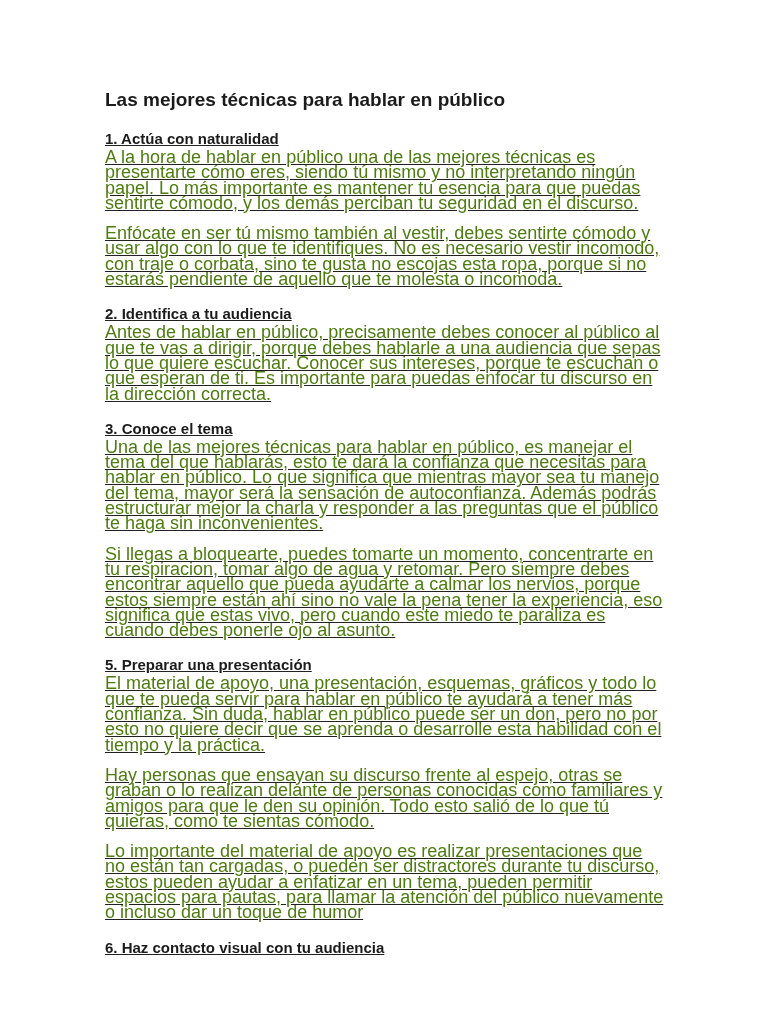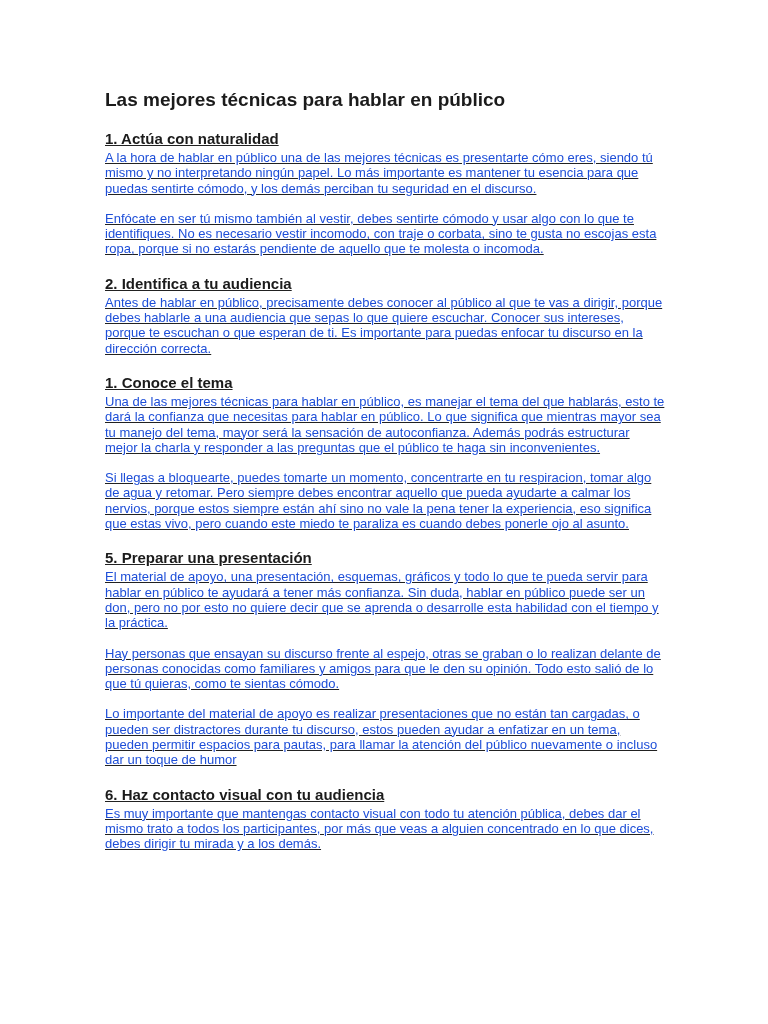--- a/index.html
+++ b/index.html
@@ -33,52 +33,51 @@
     text-decoration: underline;
   }
   h2.section-heading {
     font-size: 15px;
     line-height: 18px;
     font-weight: bold;
     margin: 18px 0 2px 0;
     color: #1b1b1b;
   }
   p.section-paragraph {
-    font-size: 13px;
+    font-size: 18px;
     line-height: 15.3px;
     margin: 0 0 15px 0;
-    color: #1d4ed8;
+    color: #4d7c0f;
   }
 </style>
 </head>
 <body>
 
 <div class="page">
   <h1 class="doc-title">Las mejores técnicas para hablar en público</h1>
   <div id="sections">
       <section class="doc-section">
         <h2 class="section-heading">1. Actúa con naturalidad</h2>
         <p class="section-paragraph">A la hora de hablar en público una de las mejores técnicas es presentarte cómo eres, siendo tú mismo y no interpretando ningún papel. Lo más importante es mantener tu esencia para que puedas sentirte cómodo, y los demás perciban tu seguridad en el discurso.</p>
         <p class="section-paragraph">Enfócate en ser tú mismo también al vestir, debes sentirte cómodo y usar algo con lo que te identifiques. No es necesario vestir incomodo, con traje o corbata, sino te gusta no escojas esta ropa, porque si no estarás pendiente de aquello que te molesta o incomoda.</p>
       </section>
       <section class="doc-section">
         <h2 class="section-heading">2. Identifica a tu audiencia</h2>
         <p class="section-paragraph">Antes de hablar en público, precisamente debes conocer al público al que te vas a dirigir, porque debes hablarle a una audiencia que sepas lo que quiere escuchar. Conocer sus intereses, porque te escuchan o que esperan de ti. Es importante para puedas enfocar tu discurso en la dirección correcta.</p>
       </section>
       <section class="doc-section">
-        <h2 class="section-heading">1. Conoce el tema</h2>
+        <h2 class="section-heading">3. Conoce el tema</h2>
         <p class="section-paragraph">Una de las mejores técnicas para hablar en público, es manejar el tema del que hablarás, esto te dará la confianza que necesitas para hablar en público. Lo que significa que mientras mayor sea tu manejo del tema, mayor será la sensación de autoconfianza. Además podrás estructurar mejor la charla y responder a las preguntas que el público te haga sin inconvenientes.</p>
       </section>
       <section class="doc-section">
         <p class="section-paragraph">Si llegas a bloquearte, puedes tomarte un momento, concentrarte en tu respiracion, tomar algo de agua y retomar. Pero siempre debes encontrar aquello que pueda ayudarte a calmar los nervios, porque estos siempre están ahí sino no vale la pena tener la experiencia, eso significa que estas vivo, pero cuando este miedo te paraliza es cuando debes ponerle ojo al asunto.</p>
       </section>
       <section class="doc-section">
         <h2 class="section-heading">5. Preparar una presentación</h2>
         <p class="section-paragraph">El material de apoyo, una presentación, esquemas, gráficos y todo lo que te pueda servir para hablar en público te ayudará a tener más confianza. Sin duda, hablar en público puede ser un don, pero no por esto no quiere decir que se aprenda o desarrolle esta habilidad con el tiempo y la práctica.</p>
         <p class="section-paragraph">Hay personas que ensayan su discurso frente al espejo, otras se graban o lo realizan delante de personas conocidas como familiares y amigos para que le den su opinión. Todo esto salió de lo que tú quieras, como te sientas cómodo.</p>
         <p class="section-paragraph">Lo importante del material de apoyo es realizar presentaciones que no están tan cargadas, o pueden ser distractores durante tu discurso, estos pueden ayudar a enfatizar en un tema, pueden permitir espacios para pautas, para llamar la atención del público nuevamente o incluso dar un toque de humor</p>
       </section>
       <section class="doc-section">
         <h2 class="section-heading">6. Haz contacto visual con tu audiencia</h2>
-        <p class="section-paragraph">Es muy importante que mantengas contacto visual con todo tu atención pública, debes dar el mismo trato a todos los participantes, por más que veas a alguien concentrado en lo que dices, debes dirigir tu mirada y a los demás.</p>
       </section>
     </div>
 </div>
 
 </body></html>

